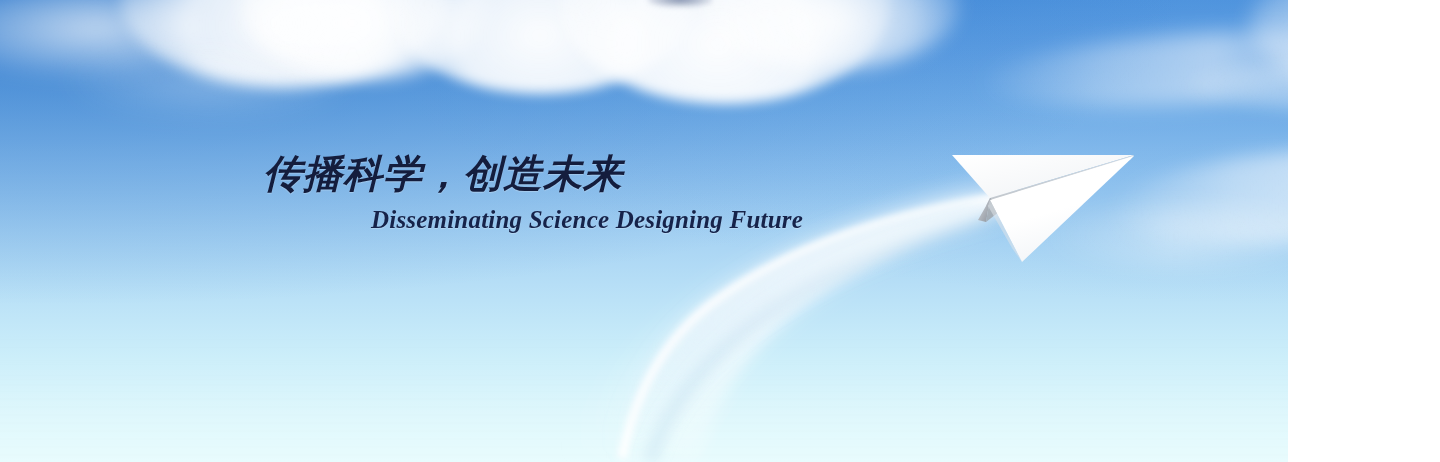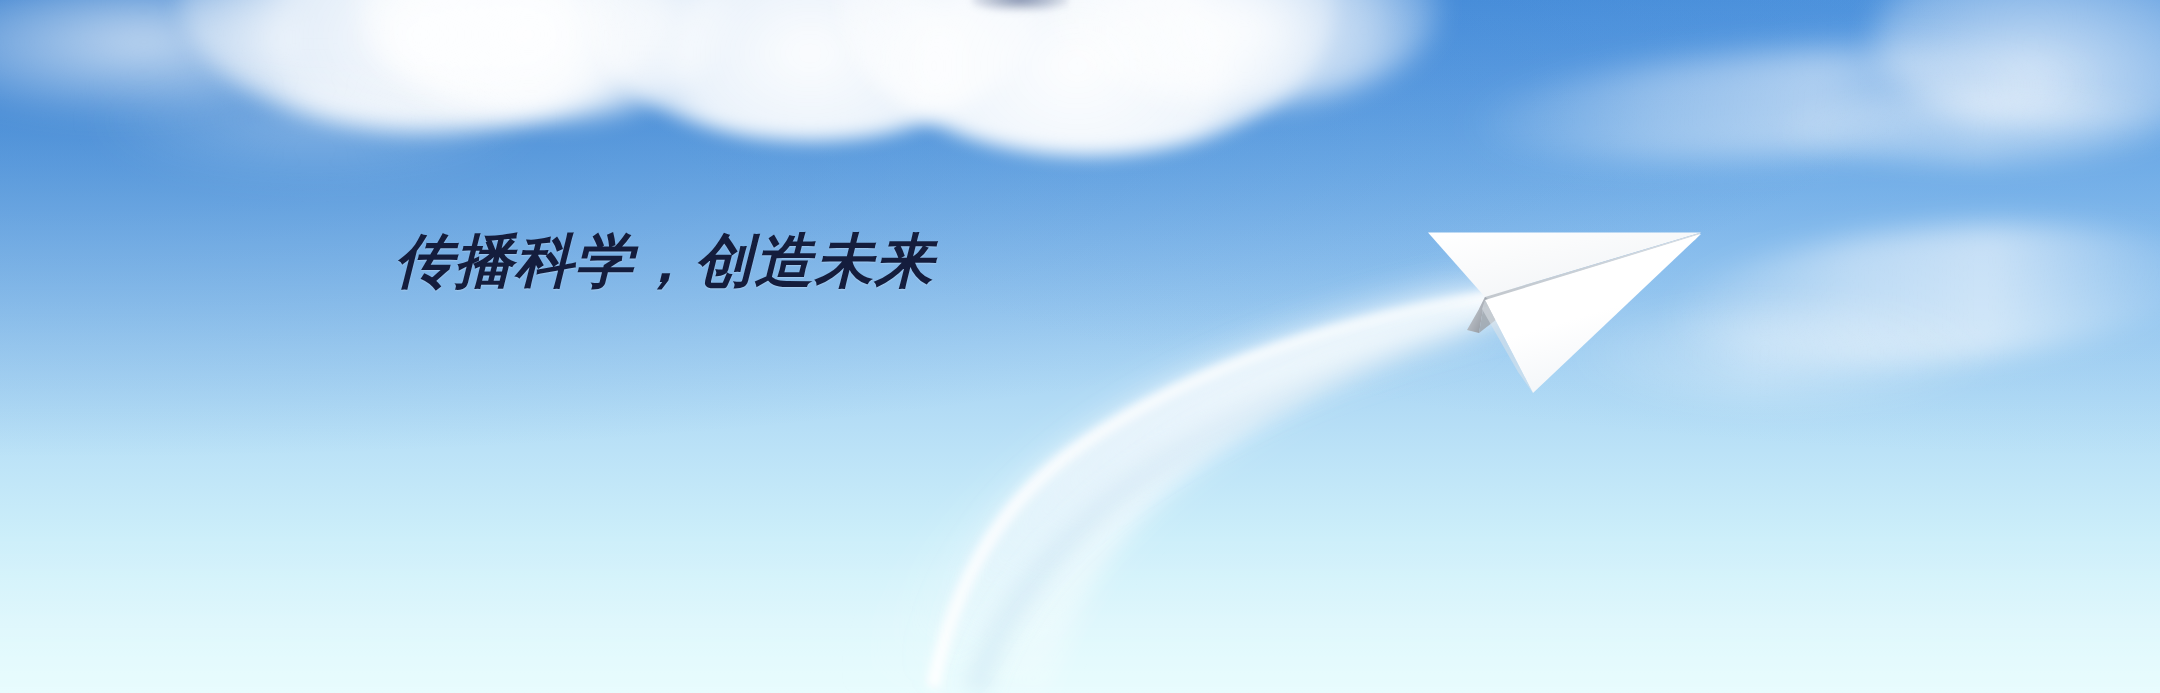--- a/index.html
+++ b/index.html
@@ -1,21 +1,21 @@
 <!DOCTYPE html>
 <html><head>
 <meta charset="utf-8">
 <title>Banner</title>
 <style>
   html,body{margin:0;padding:0;background:#ffffff;}
   body{font-family:"Liberation Sans",sans-serif;}
 
   #banner{
     position:relative;
-    width:1440px;
+    width:1288px;
     height:462px;
     overflow:hidden;
     
     background:linear-gradient(to bottom,
       #4a8fdc 0%,
       #5c9ce2 10%,
       #73aee8 22%,
       #8dc0ee 35%,
       #a6d2f3 50%,
       #bbe2f7 65%,
@@ -271,14 +271,15 @@
 
     <path d="M 60 70 L 204 26 L 92 132 Z" fill="url(#wingNearG)"></path>
 
     <path d="M 62 70 L 204 26 L 196 31 L 68 74 Z" fill="#ffffff" opacity="0.9"></path>
 
     <path d="M 60 70 L 92 132 L 82 118 L 58 76 Z" fill="#dfe4e9" opacity="0.55"></path>
   </svg>
 
   <div class="headline">传播科学，创造未来</div>
 
+  <div class="subhead">Disseminating Science  Designing Future</div>
 
 </div>
 
 </body></html>

